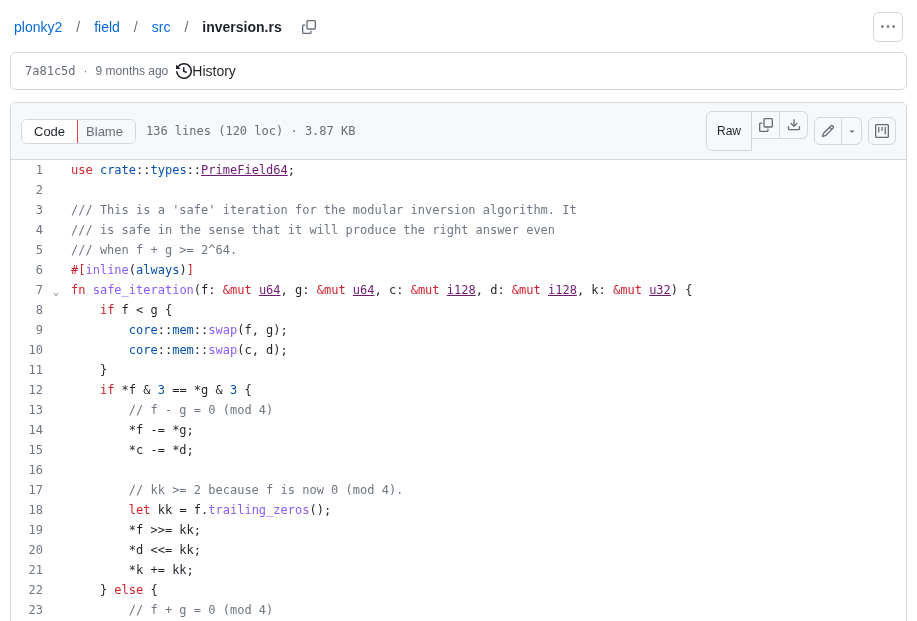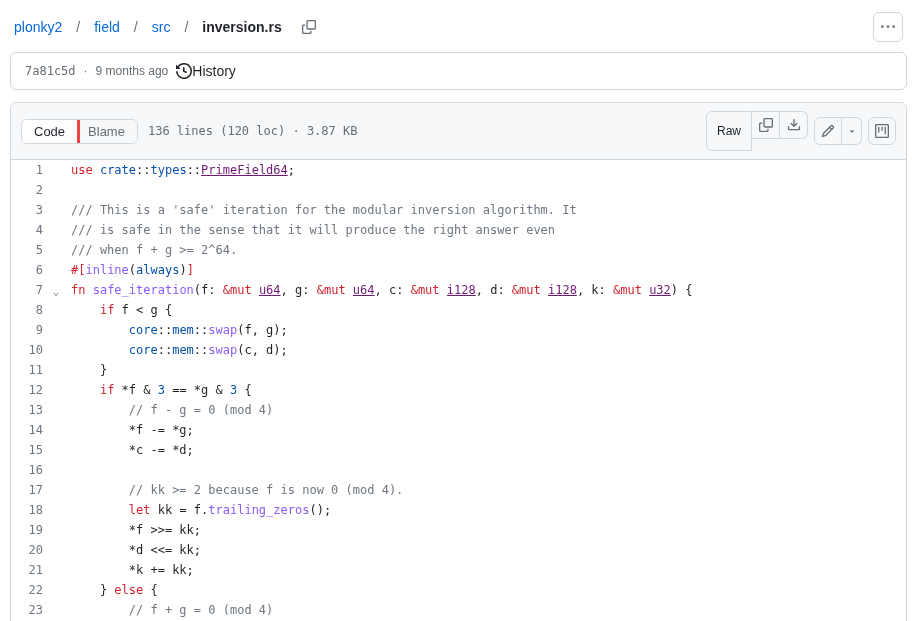--- a/index.html
+++ b/index.html
@@ -20,21 +20,21 @@
     .badge { display: inline-flex; align-items: center; padding: 0 5px; height: 16px; background: #afb8c133; border-radius: 3px; color: #656d76; font-size: 10px; margin-left: 4px; letter-spacing: 1px; }
     .commit-right { display: flex; align-items: center; gap: 8px; font-size: 12px; color: #656d76; }
     .sha { font-family: ui-monospace, SFMono-Regular, monospace; color: #656d76; }
     .history-link { display: flex; align-items: center; color: #1f2328; cursor: pointer; font-size: 14px; }
     .file-box { border: 1px solid #d0d7de; border-radius: 6px; margin: 12px 2px 0 2px; overflow: hidden; }
     .file-header { background: #f6f8fa; border-bottom: 1px solid #d0d7de; padding: 8px 10px; display: flex; align-items: center; justify-content: space-between; gap: 36px; }
     .fh-left { display: flex; align-items: center; gap: 10px; }
     .tab-group { display: flex; border: 1px solid #d0d7de; border-radius: 6px; overflow: hidden; background: #fff; }
     .tab-btn { padding: 4px 12px; font-size: 13px; background: #fff; border: none; cursor: pointer; color: #656d76; }
     .tab-btn.active { background: #fff; color: #1f2328; font-weight: 500; }
-    .tab-btn + .tab-btn { border-left: 3px solid #ef4444; padding-left: 8px; }
+    .tab-btn + .tab-btn { border-left: 1px solid #ef4444; padding-left: 8px; }
     .tab-group .tab-btn:first-child.active { background: #fff; }
     .tab-group .tab-btn:not(.active) { background: #f6f8fa; }
     .file-info { font-family: ui-monospace, SFMono-Regular, monospace; font-size: 12px; color: #656d76; }
     .fh-right { display: flex; align-items: center; gap: 6px; }
     .icon-btn { width: 28px; height: 28px; border: 1px solid #d0d7de; border-radius: 6px; background: #f6f8fa; display: flex; align-items: center; justify-content: center; cursor: pointer; color: #656d76; }
     .raw-btn { padding: 3px 10px; font-size: 12px; border: 1px solid #d0d7de; border-radius: 6px 0 0 6px; background: #f6f8fa; cursor: pointer; color: #1f2328; height: 40px; }
     .btn-attached { border-radius: 0; border-left: none; }
     .btn-attached-last { border-radius: 0 6px 6px 0; border-left: none; }
     .pencil-group { display: flex; }
     .code-body { font-family: ui-monospace, SFMono-Regular, monospace; font-size: 12px; line-height: 20px; }

